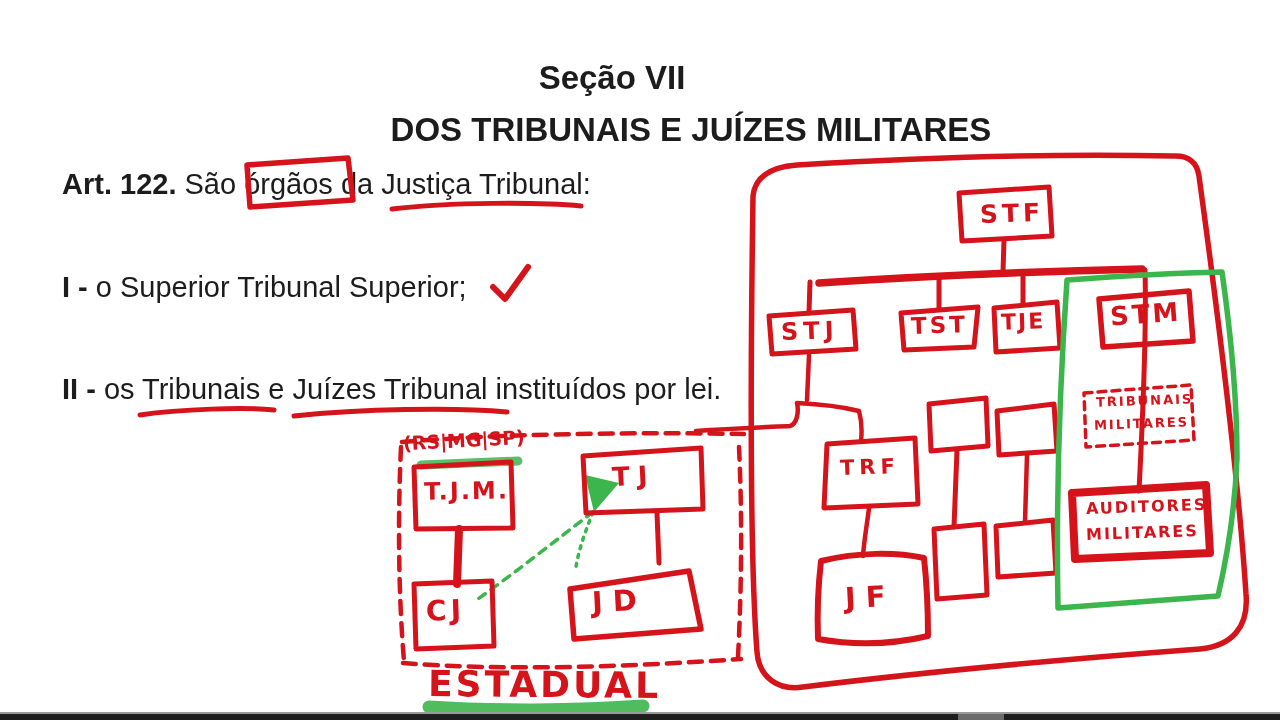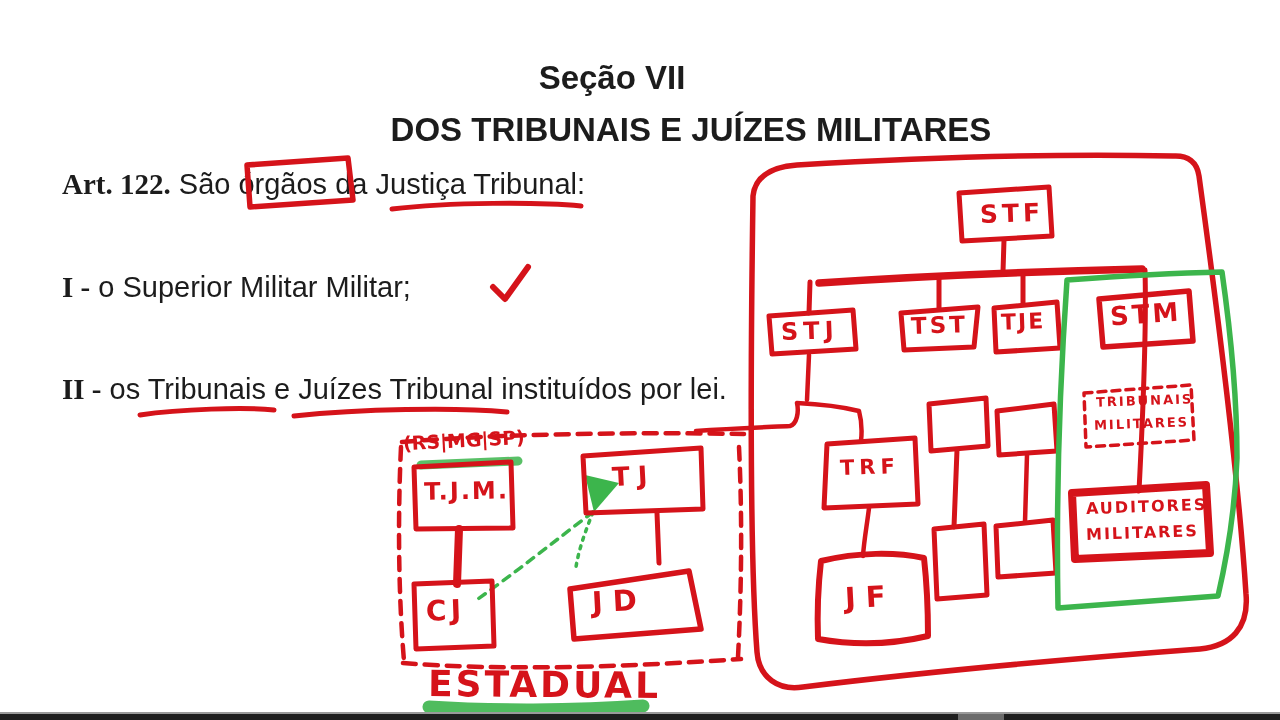--- a/index.html
+++ b/index.html
@@ -1,20 +1,20 @@
 <!DOCTYPE html>
 <html><head>
 <meta charset="utf-8">
 <style>
   html,body{margin:0;padding:0;background:#ffffff;}
   .page{position:relative;width:1280px;height:720px;background:#ffffff;overflow:hidden;
         font-family:"Liberation Sans",sans-serif;color:#1c1c1c;}
   .doc-line{position:absolute;font-size:29px;line-height:1.2;white-space:nowrap;}
   .doc-line span{white-space:pre;}
-  .bold{font-weight:700;font-family:Liberation Serif, serif;}
+  .bold{font-weight:700;}
   .center{transform:translateX(-50%);font-weight:700;font-size:33px;}
   .annot-svg{position:absolute;left:0;top:0;width:1280px;height:720px;pointer-events:none;}
   .red-stroke{stroke:#d5131a;fill:none;stroke-linecap:round;stroke-linejoin:round;}
   .green-stroke{stroke:#3cb54c;fill:none;stroke-linecap:round;stroke-linejoin:round;}
   .hand{position:absolute;color:#d5131a;font-family:"DejaVu Sans",sans-serif;font-weight:700;white-space:nowrap;}
   .bottom-bar{position:absolute;left:0;bottom:0;width:1280px;height:6px;background:#1e1e1e;border-top:2px solid #9a9a9a;}
   .bar-seg{position:absolute;left:958px;top:0;width:46px;height:6px;background:#6b6b6b;}
 </style>
 </head>
 <body>
@@ -23,21 +23,21 @@
 
   <div class="doc-line center" style="left:612px;top:58px;">Seção VII</div>
 
   <div class="doc-line center" style="left:643px;top:110px;margin-left:48px;">DOS TRIBUNAIS E JUÍZES MILITARES</div>
 
   <div class="doc-line" style="left:62px;top:167px;">
     <span class="bold">Art. 122.</span><span> São </span><span>órgãos</span><span> da </span><span>Justiça Tribunal</span><span>:</span>
   </div>
 
   <div class="doc-line" style="left:62px;top:270px;">
-    <span class="bold">I -</span><span> o Superior Militar Militar;</span>
+    <span class="bold">I -</span><span> o Superior Tribunal Superior;</span>
   </div>
 
   <div class="doc-line" style="left:62px;top:372px;">
     <span class="bold">II -</span><span> os </span><span>Tribunais</span><span> e </span><span>Juízes Tribunal</span><span> instituídos por lei.</span>
   </div>
 
   <svg class="annot-svg" viewBox="0 0 1280 720">
 
     <g>
       <path class="red-stroke" stroke-width="5.5" d="M247,165 L348,158 L353,200 L250,207 Z"></path>

